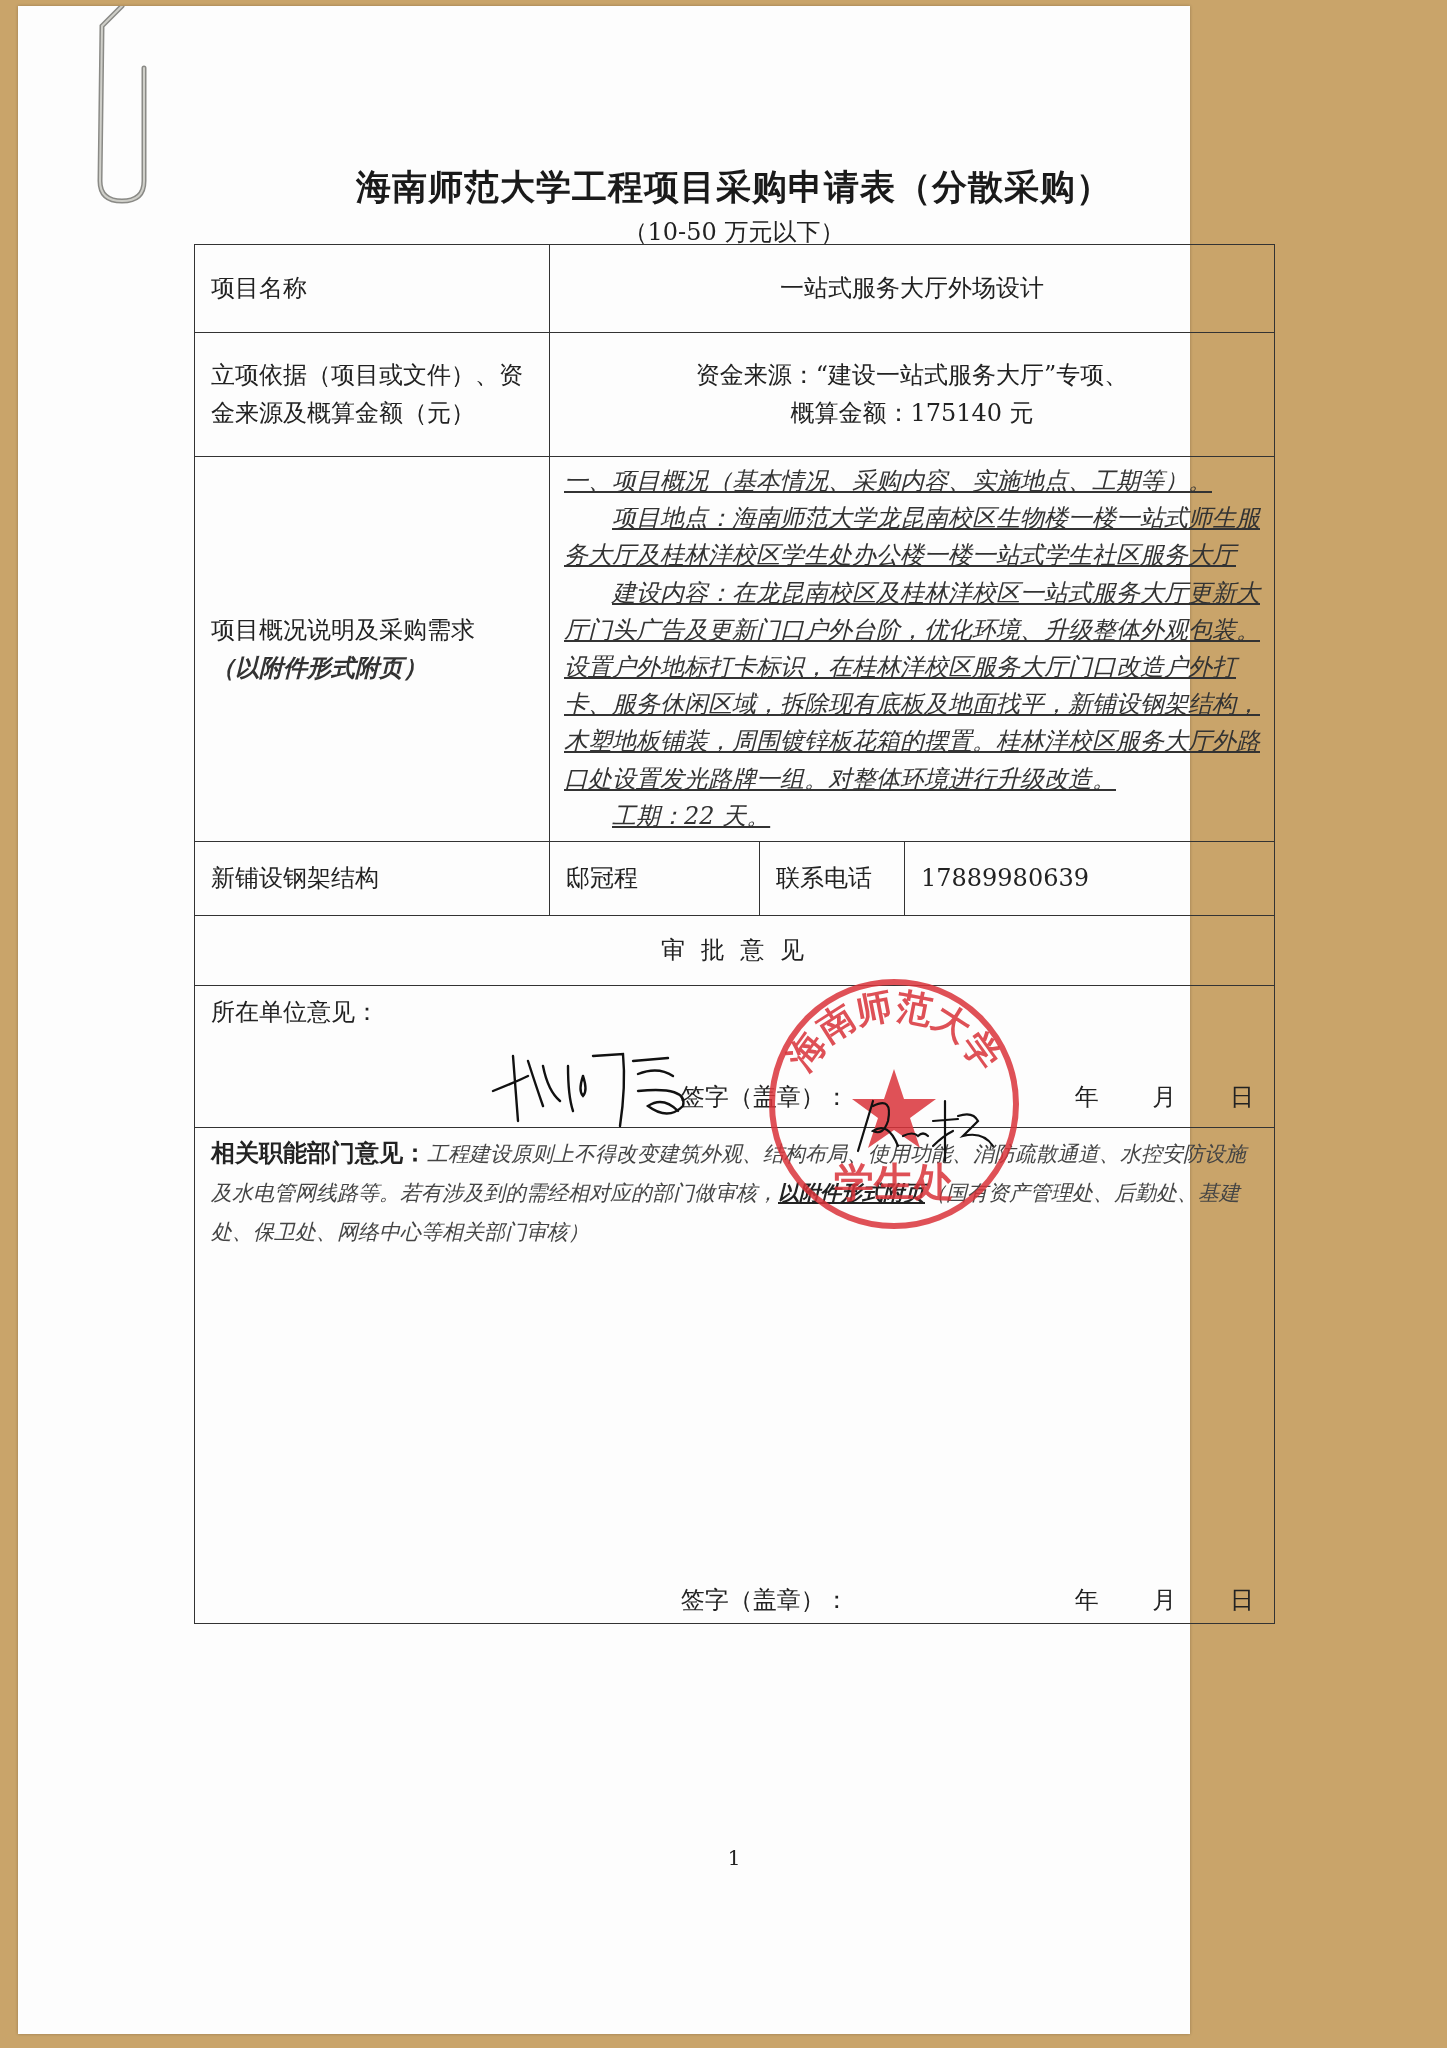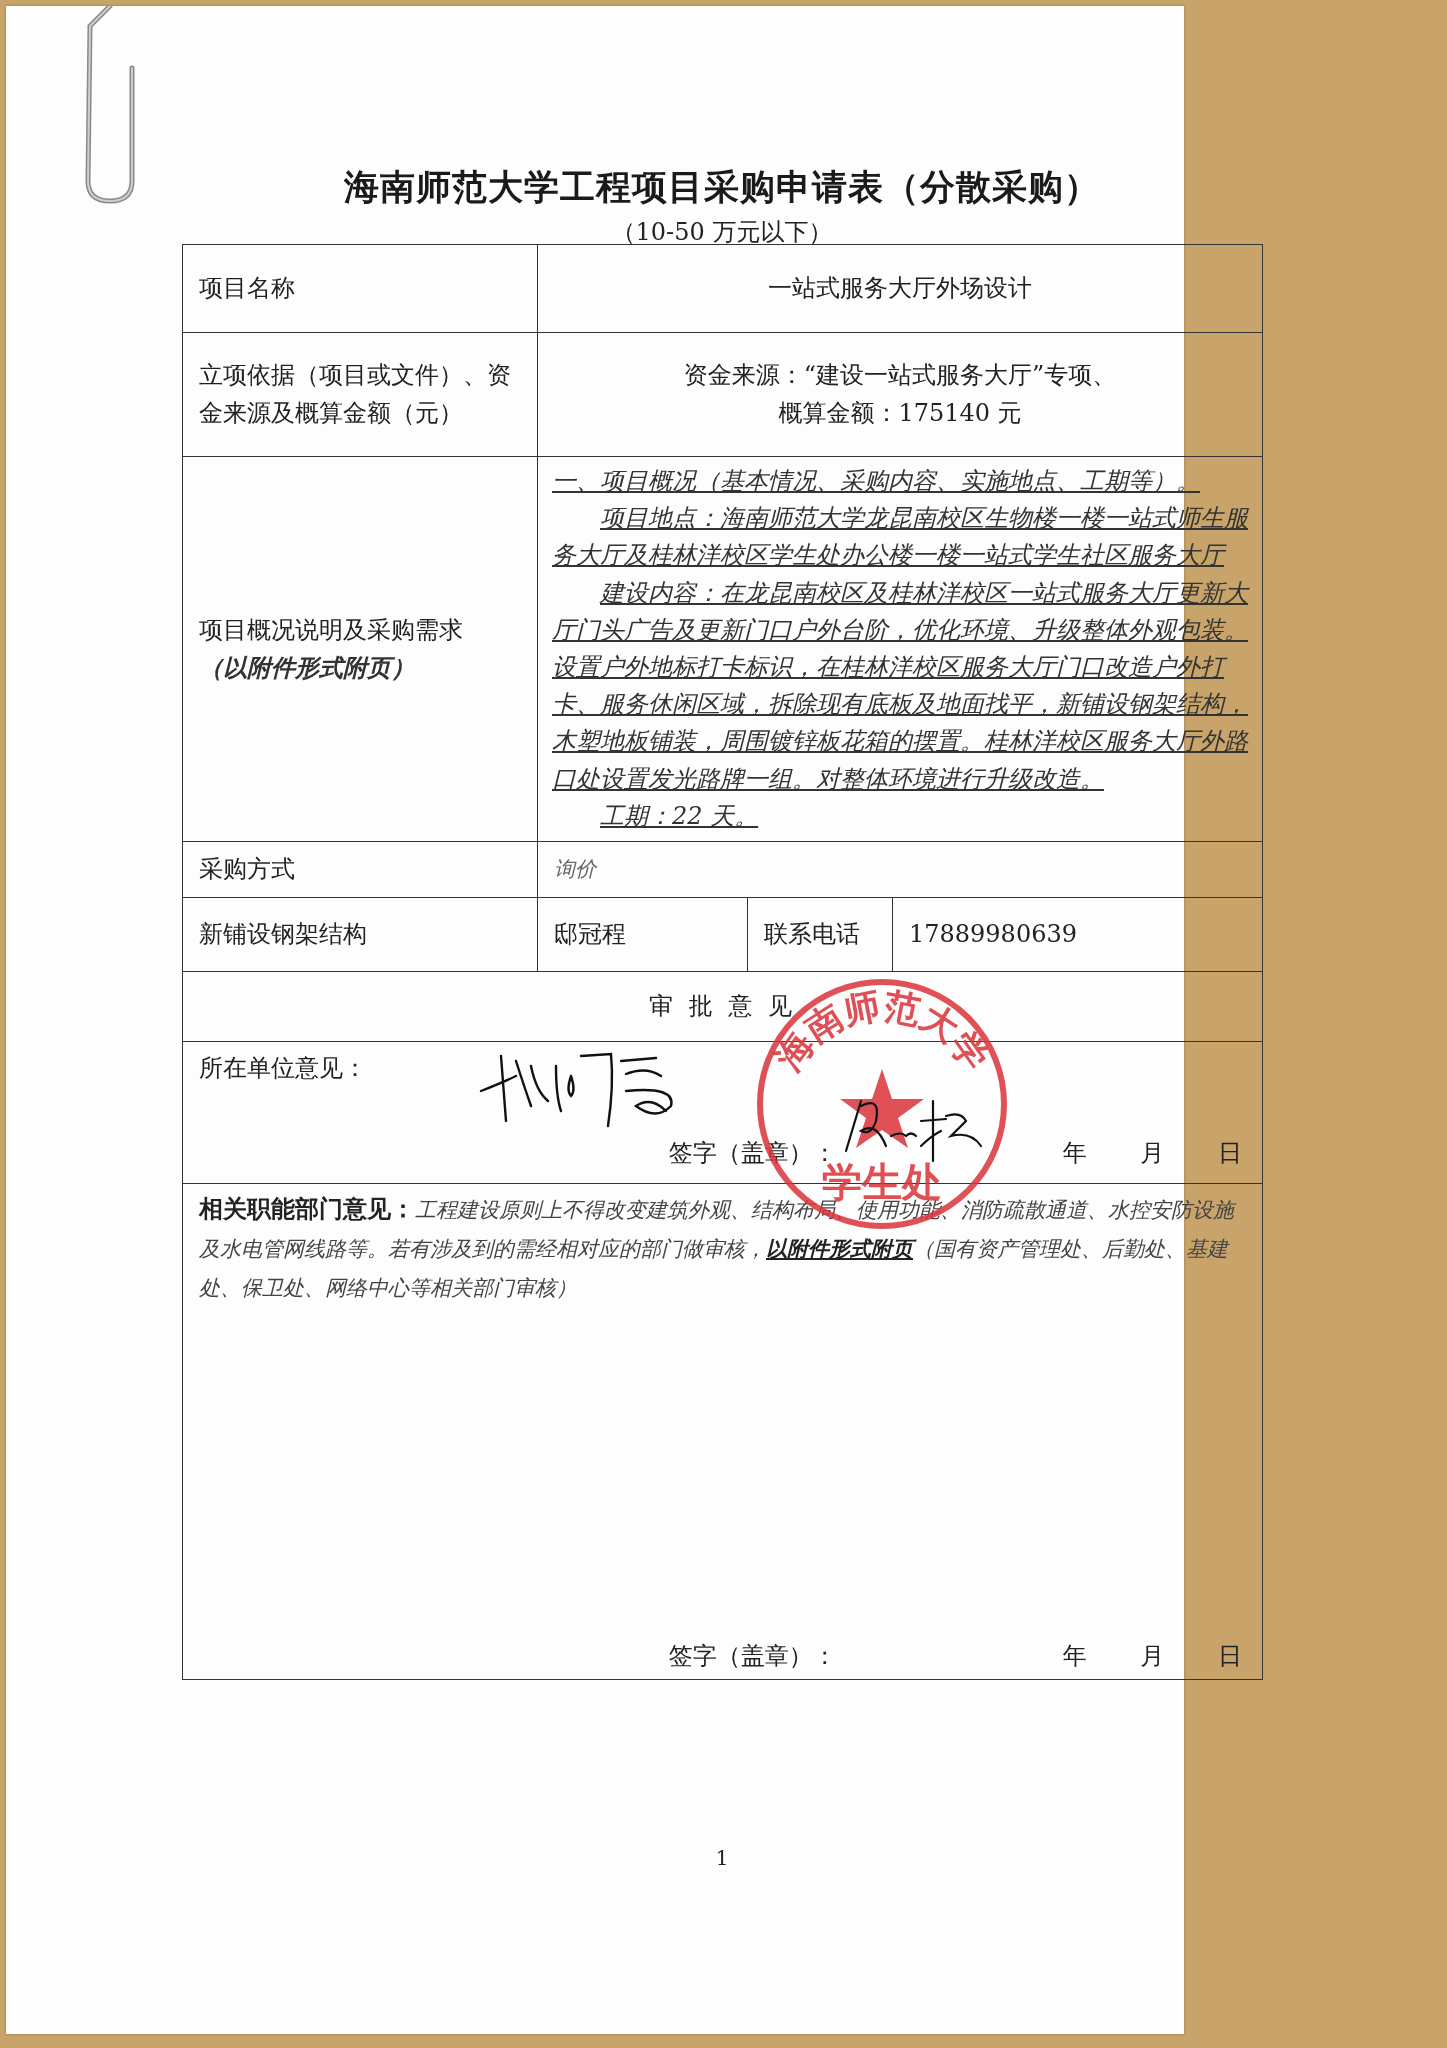--- a/index.html
+++ b/index.html
@@ -6,25 +6,24 @@
     body {
       width: 1447px; height: 2048px;
       background: #c9a46a;
       position: relative;
       overflow: hidden;
       font-family: "DejaVu Serif", "Liberation Serif", serif;
       color: #222;
     }
     .paper {
       position: absolute;
-      left: 6px; top: 6px;
+      left: 18px; top: 6px;
       width: 1172px; height: 2028px;
       background: #fdfdfd;
       box-shadow: 0 0 3px rgba(0,0,0,0.25);
-      padding-left: 6px;
     }
     .clip {
       position: absolute; left: 74px; top: 0; width: 60px; height: 200px;
     }
     .title {
       position: absolute; left: 0; width: 1432px; top: 158px;
       text-align: center;
       font-family: "DejaVu Sans", "Liberation Sans", sans-serif;
       font-weight: bold; font-size: 35px; letter-spacing: 1px; color: #1a1a1a;
     }
@@ -113,24 +112,20 @@
         <div class="italic" style="font-weight:bold">（以附件形式附页）</div>
       </td>
       <td colspan="3" class="desc">
         <p>一、项目概况（基本情况、采购内容、实施地点、工期等）。</p>
         <p class="indent">项目地点：海南师范大学龙昆南校区生物楼一楼一站式师生服务大厅及桂林洋校区学生处办公楼一楼一站式学生社区服务大厅</p>
         <p class="indent">建设内容：在龙昆南校区及桂林洋校区一站式服务大厅更新大厅门头广告及更新门口户外台阶，优化环境、升级整体外观包装。设置户外地标打卡标识，在桂林洋校区服务大厅门口改造户外打卡、服务休闲区域，拆除现有底板及地面找平，新铺设钢架结构，木塑地板铺装，周围镀锌板花箱的摆置。桂林洋校区服务大厅外路口处设置发光路牌一组。对整体环境进行升级改造。</p>
         <p class="indent">工期：22 天。</p>
       </td>
     </tr>
 
-    <tr style="height:56px">
-      <td class="label">采购方式</td>
-      <td colspan="3" class="italic" style="color:#666;font-size:21px">询价</td>
-    </tr>
 
     <tr style="height:74px">
       <td class="label">新铺设钢架结构</td>
       <td>邸冠程</td>
       <td>联系电话</td>
       <td>17889980639</td>
     </tr>
 
     <tr style="height:70px">
       <td colspan="4" class="center" style="letter-spacing:4px">审 批 意 见</td>

